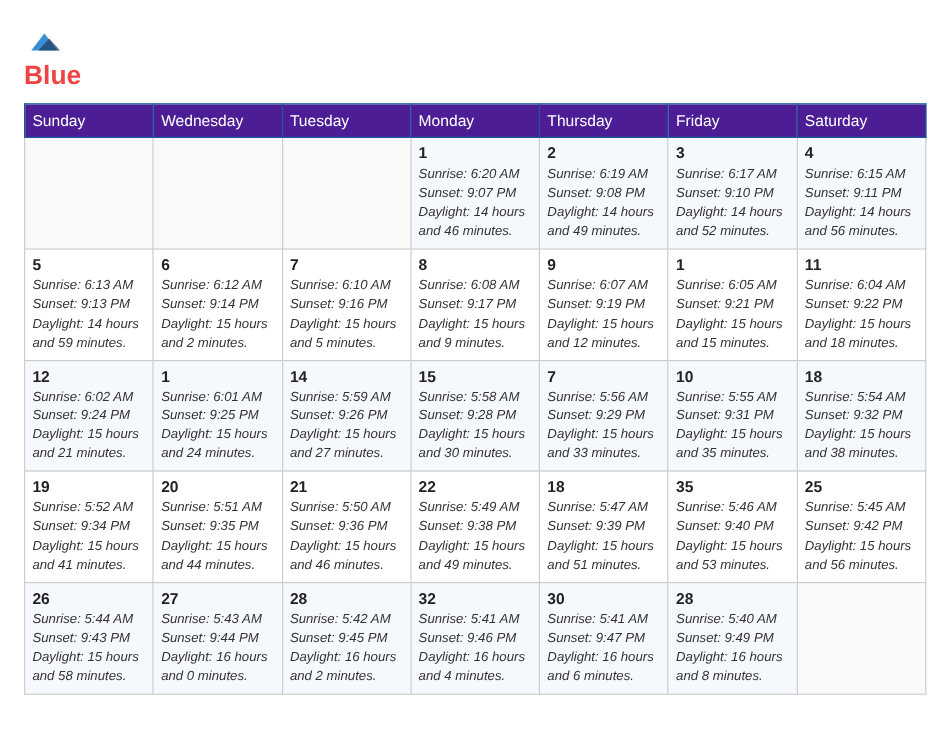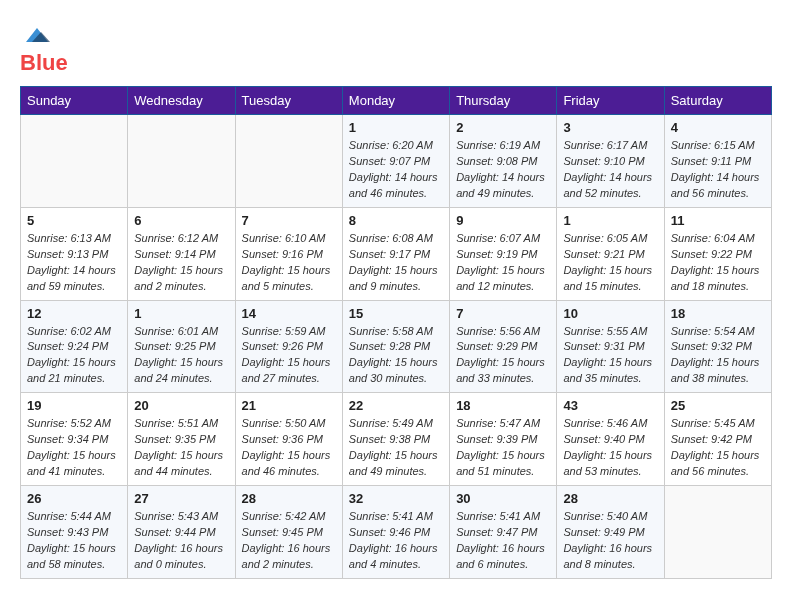--- a/index.html
+++ b/index.html
@@ -215,21 +215,21 @@
         </td>
         <td>
           <span class="day-num">22</span>
           <div class="day-info">Sunrise: 5:49 AM<br>Sunset: 9:38 PM<br>Daylight: 15 hours<br>and 49 minutes.</div>
         </td>
         <td>
           <span class="day-num">18</span>
           <div class="day-info">Sunrise: 5:47 AM<br>Sunset: 9:39 PM<br>Daylight: 15 hours<br>and 51 minutes.</div>
         </td>
         <td>
-          <span class="day-num">43</span>
+          <span class="day-num">35</span>
           <div class="day-info">Sunrise: 5:46 AM<br>Sunset: 9:40 PM<br>Daylight: 15 hours<br>and 53 minutes.</div>
         </td>
         <td>
           <span class="day-num">25</span>
           <div class="day-info">Sunrise: 5:45 AM<br>Sunset: 9:42 PM<br>Daylight: 15 hours<br>and 56 minutes.</div>
         </td>
       </tr>
       <tr>
         <td>
           <span class="day-num">26</span>

